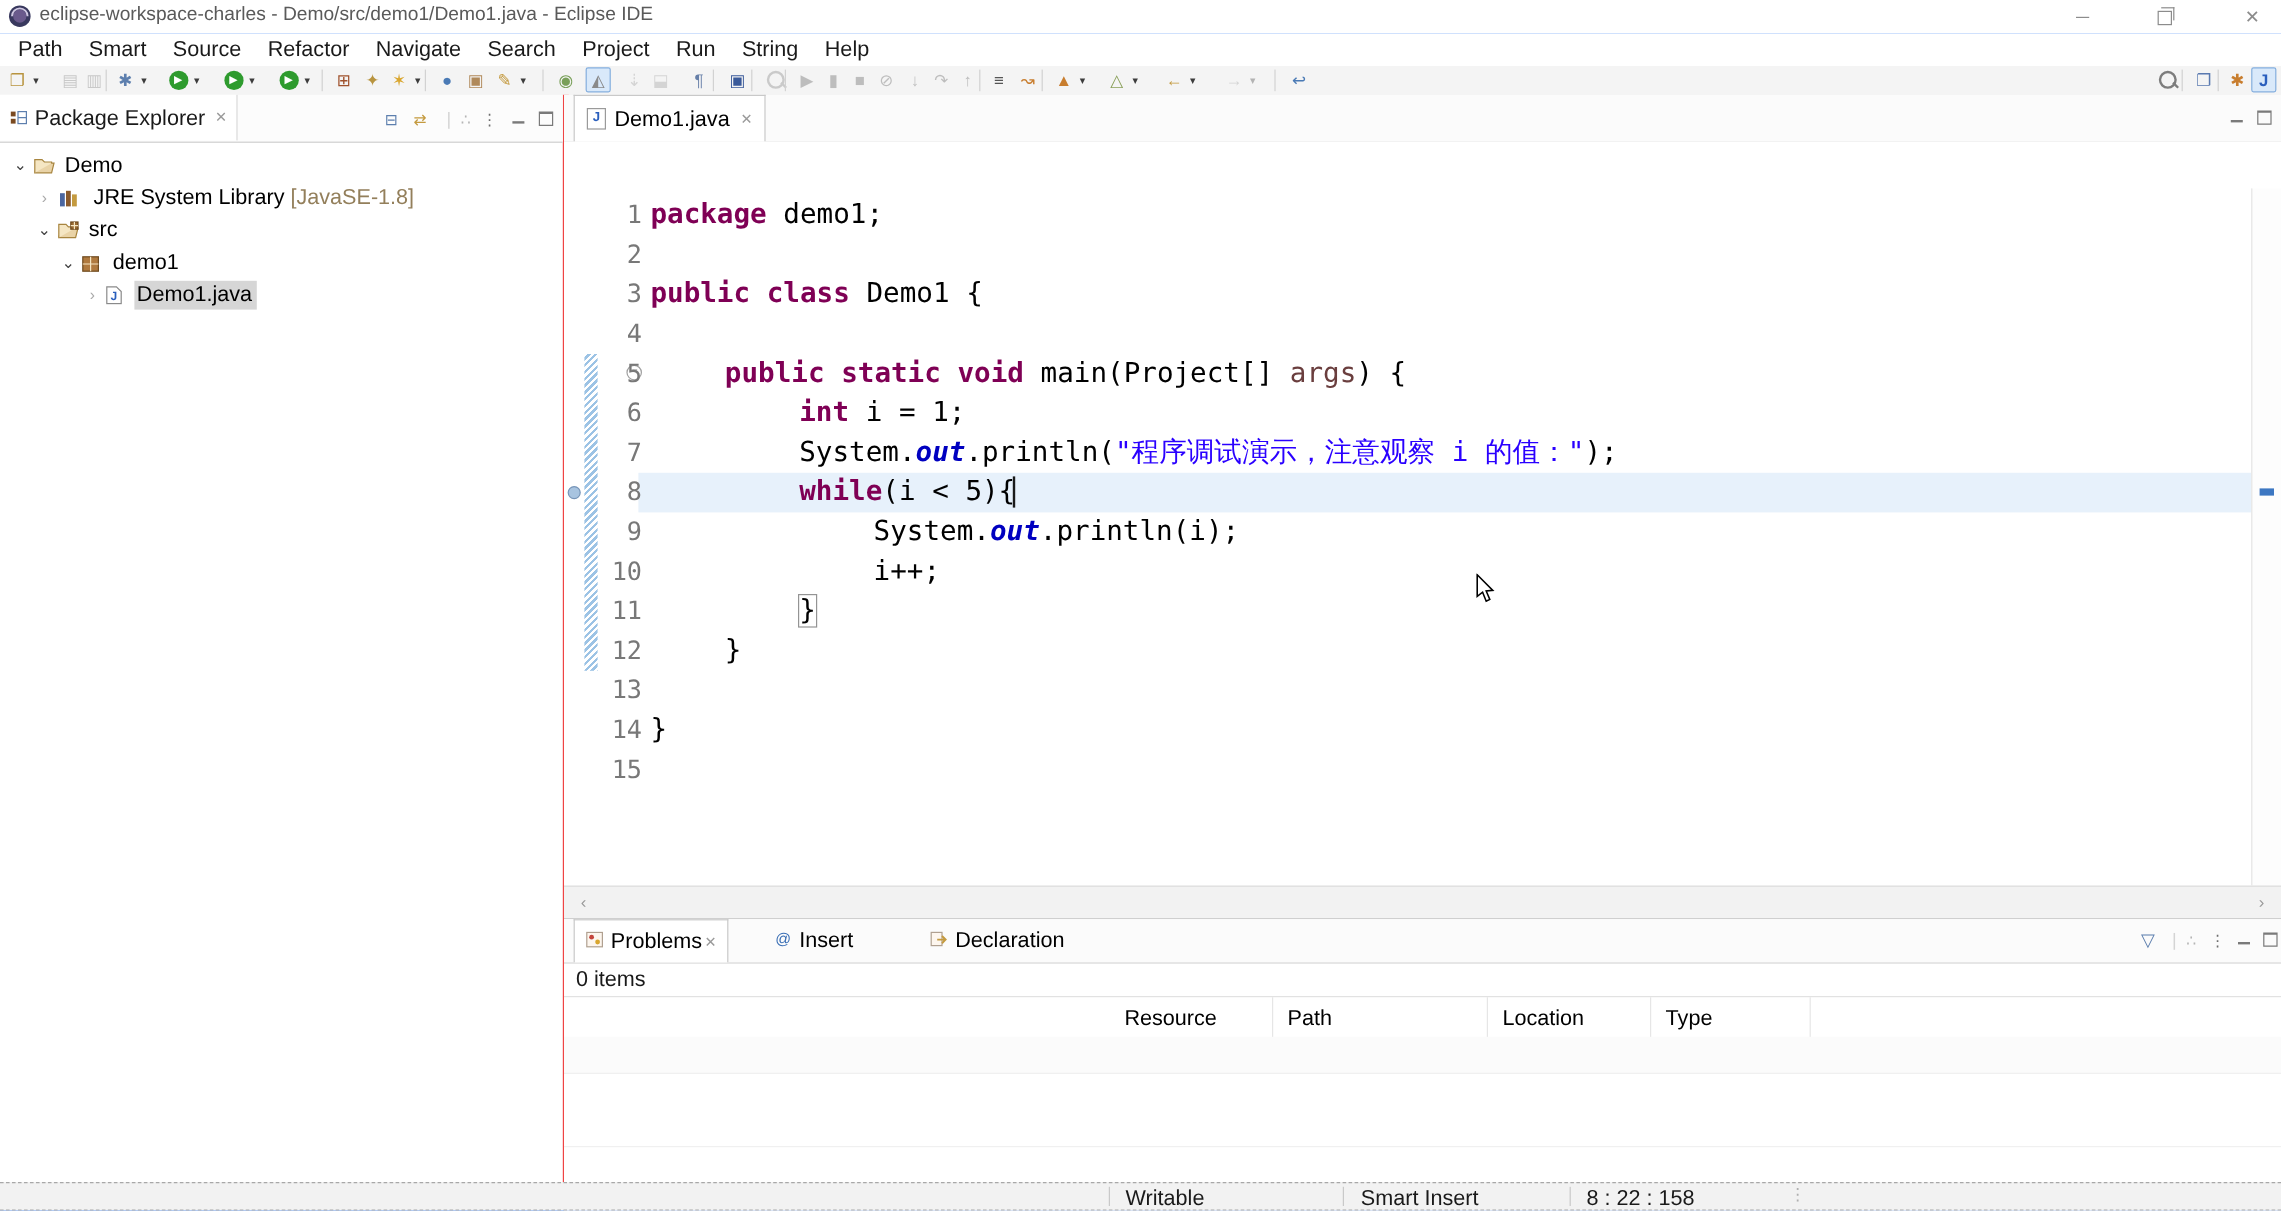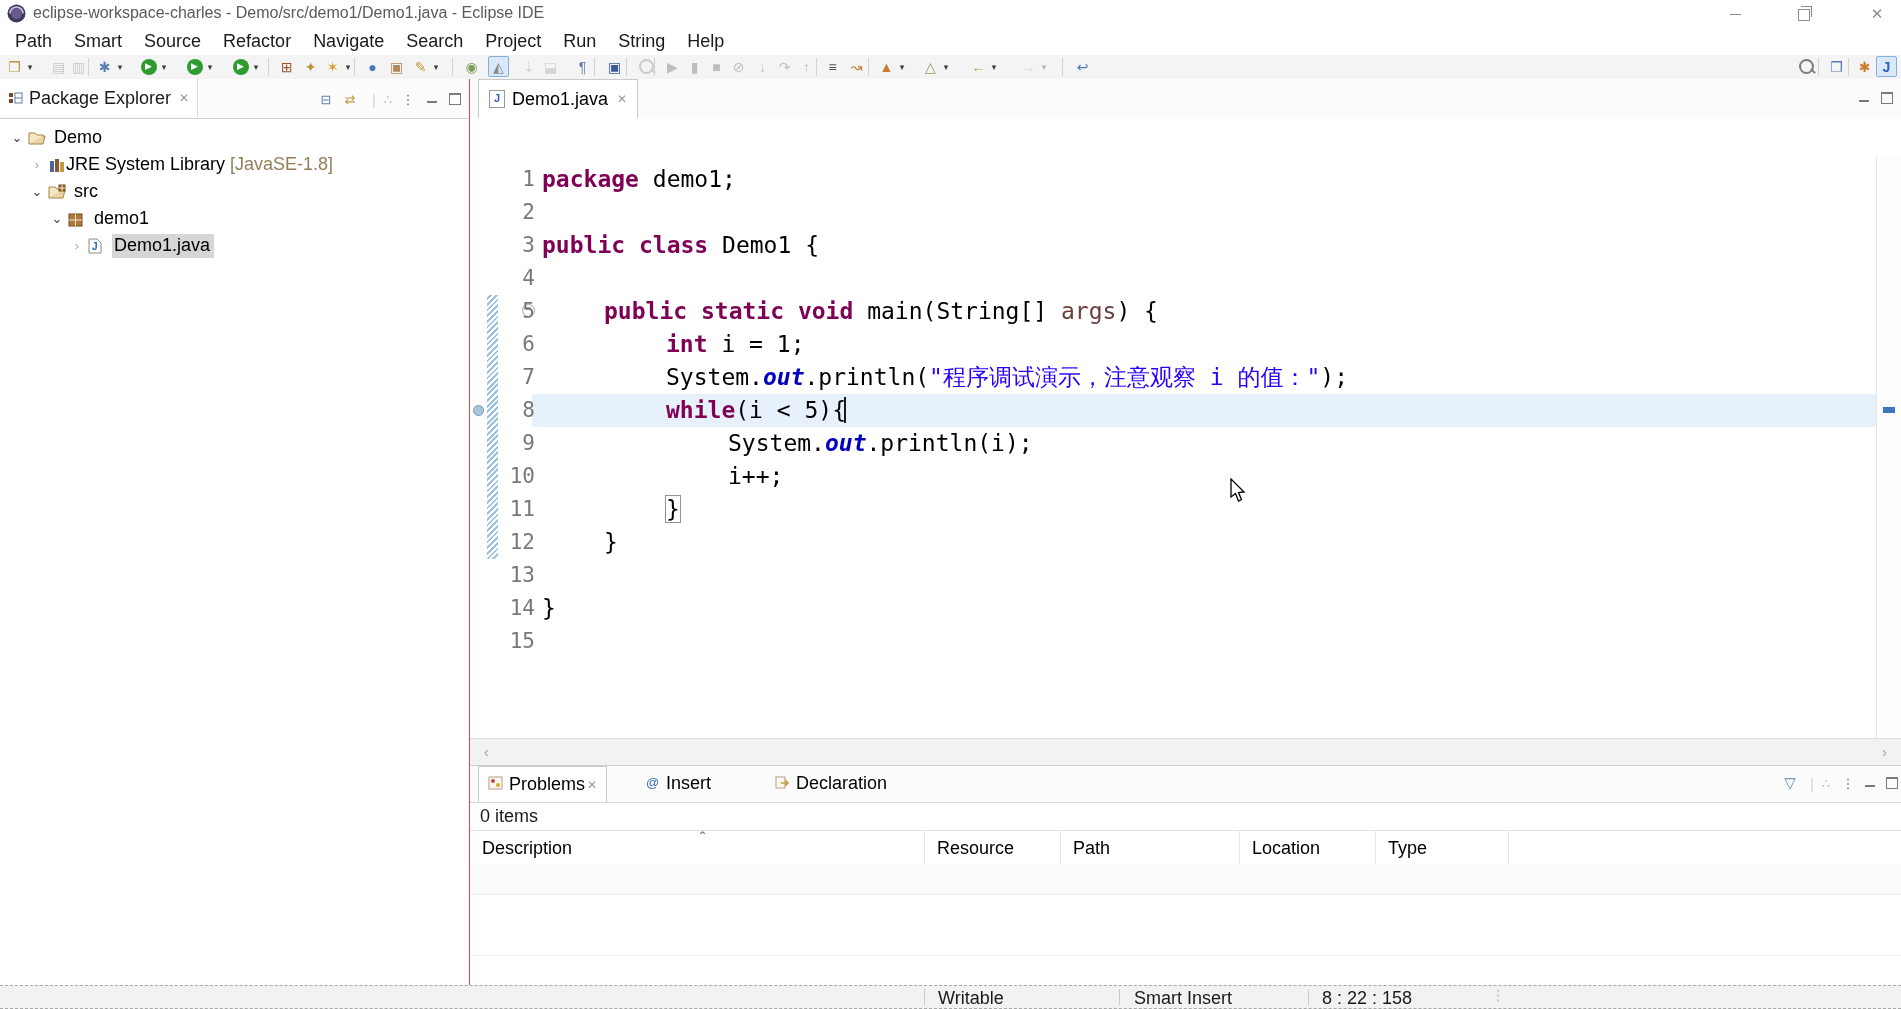--- a/index.html
+++ b/index.html
@@ -230,21 +230,21 @@
             </svg></div>
           <div class="tree-label" style="left: 52px;">Demo</div>
         </div>
         <div class="tree-row" style="top: 72px; left: 0px; width: 469px;">
           <div class="tree-arrow closed" style="left: 30px;">›</div>
           <div class="tree-ico" style="left: 48px;"><svg width="18" height="16" viewBox="0 0 18 16">
               <rect x="2" y="4" width="4" height="11" fill="#4a66a0"></rect>
               <rect x="7" y="2" width="4" height="13" fill="#8a5a2c"></rect>
               <rect x="12" y="5" width="4" height="10" fill="#c49a3f"></rect>
             </svg></div>
-          <div class="tree-label" style="left: 64px;">JRE System Library<span class="suffix"> [JavaSE-1.8]</span></div>
+          <div class="tree-label" style="left: 76px;">JRE System Library<span class="suffix"> [JavaSE-1.8]</span></div>
         </div>
         <div class="tree-row" style="top: 99px; left: 0px; width: 469px;">
           <div class="tree-arrow" style="left: 30px;">⌄</div>
           <div class="tree-ico" style="left: 48px;"><svg width="19" height="16" viewBox="0 0 19 16">
               <path d="M1 14 L3 6 H17 L15 14 Z" fill="#e9d3a7" stroke="#a8853f"></path>
               <path d="M1 14 V3 H7 L9 5 H15 V6" fill="#f5e6c3" stroke="#a8853f"></path>
               <rect x="11" y="1" width="6" height="6" fill="#9a6a31" stroke="#6e4a1e"></rect>
               <line x1="14" y1="1" x2="14" y2="7" stroke="#f5e6c3"></line>
               <line x1="11" y1="4" x2="17" y2="4" stroke="#f5e6c3"></line>
             </svg></div>
@@ -292,21 +292,21 @@
       <div id="code-lines">
           <div class="ln" style="left: 25px; top: 45px;">1</div>
           <div class="cl" style="left: 72px; top: 45px;"><span class="tk-k">package</span><span class="tk-p"> demo1;</span></div>
           <div class="ln" style="left: 25px; top: 78px;">2</div>
           <div class="cl" style="left: 72px; top: 78px;"></div>
           <div class="ln" style="left: 25px; top: 111px;">3</div>
           <div class="cl" style="left: 72px; top: 111px;"><span class="tk-k">public</span><span class="tk-p"> </span><span class="tk-k">class</span><span class="tk-p"> Demo1 {</span></div>
           <div class="ln" style="left: 25px; top: 144px;">4</div>
           <div class="cl" style="left: 72px; top: 144px;"></div>
           <div class="ln" style="left: 25px; top: 177px;">5</div>
-          <div class="cl" style="left: 134px; top: 177px;"><span class="tk-k">public</span><span class="tk-p"> </span><span class="tk-k">static</span><span class="tk-p"> </span><span class="tk-k">void</span><span class="tk-p"> main(String[] </span><span class="tk-v">args</span><span class="tk-p">) {</span></div>
+          <div class="cl" style="left: 134px; top: 177px;"><span class="tk-k">public</span><span class="tk-p"> </span><span class="tk-k">static</span><span class="tk-p"> </span><span class="tk-k">void</span><span class="tk-p"> main(Project[] </span><span class="tk-v">args</span><span class="tk-p">) {</span></div>
           <div class="ln" style="left: 25px; top: 210px;">6</div>
           <div class="cl" style="left: 196px; top: 210px;"><span class="tk-k">int</span><span class="tk-p"> i = 1;</span></div>
           <div class="ln" style="left: 25px; top: 243px;">7</div>
           <div class="cl" style="left: 196px; top: 243px;"><span class="tk-p">System.</span><span class="tk-f">out</span><span class="tk-p">.println(</span><span class="tk-s">"程序调试演示，注意观察 i 的值："</span><span class="tk-p">);</span></div>
           <div class="ln" style="left: 25px; top: 276px;">8</div>
           <div class="cl" style="left: 196px; top: 276px;"><span class="tk-k">while</span><span class="tk-p">(i &lt; 5){</span></div>
           <div class="ln" style="left: 25px; top: 309px;">9</div>
           <div class="cl" style="left: 258px; top: 309px;"><span class="tk-p">System.</span><span class="tk-f">out</span><span class="tk-p">.println(i);</span></div>
           <div class="ln" style="left: 25px; top: 342px;">10</div>
           <div class="cl" style="left: 258px; top: 342px;"><span class="tk-p">i++;</span></div>
@@ -364,21 +364,20 @@
       <div class="hbtn" style="left:1368px;top:7px">⋮</div>
       <div class="hbtn" style="left:1390px;top:7px">
           <div class="minbar"></div>
         </div>
       <div class="hbtn" style="left:1412px;top:7px">
           <div class="maxbox"></div>
         </div>
     </div>
     <div id="bp-summary">0 items</div>
     <div id="bp-table-head">
-        <div class="col-h" style="left: 0px; width: 455px;">Description<span id="sort-caret" style="left: 227.5px;">⌃</span></div>
         <div class="col-h" style="left: 455px; width: 136px;">Resource</div>
         <div class="col-h" style="left: 591px; width: 179px;">Path</div>
         <div class="col-h" style="left: 770px; width: 136px;">Location</div>
         <div class="col-h" style="left: 906px; width: 133px;">Type</div>
       </div>
     <div id="bp-rows">
         <div class="trow alt" style="top: 98px; position: relative;"></div>
         <div class="trow" style="top: 128px; position: relative;"></div>
         <div class="trow alt" style="top: 158px; position: relative;"></div>
       </div>

